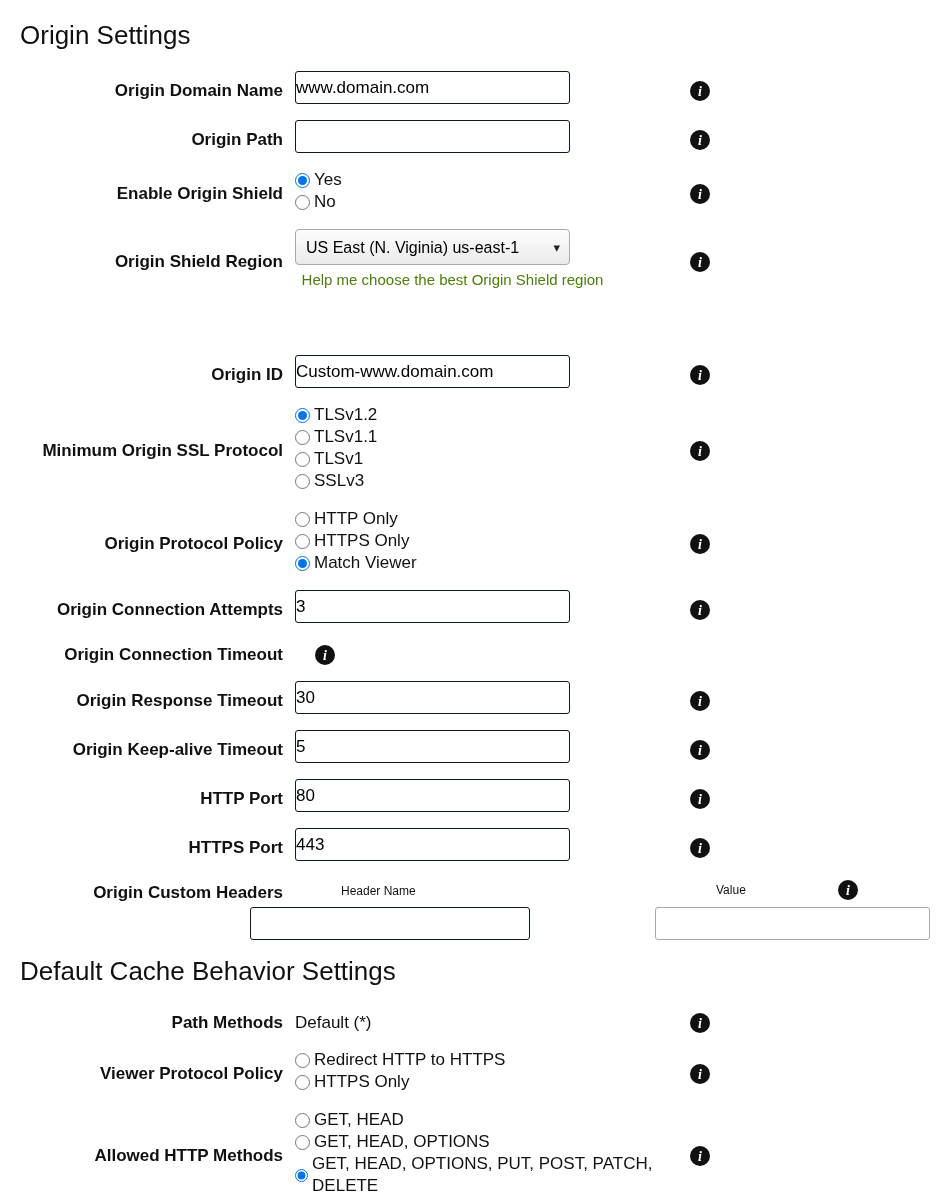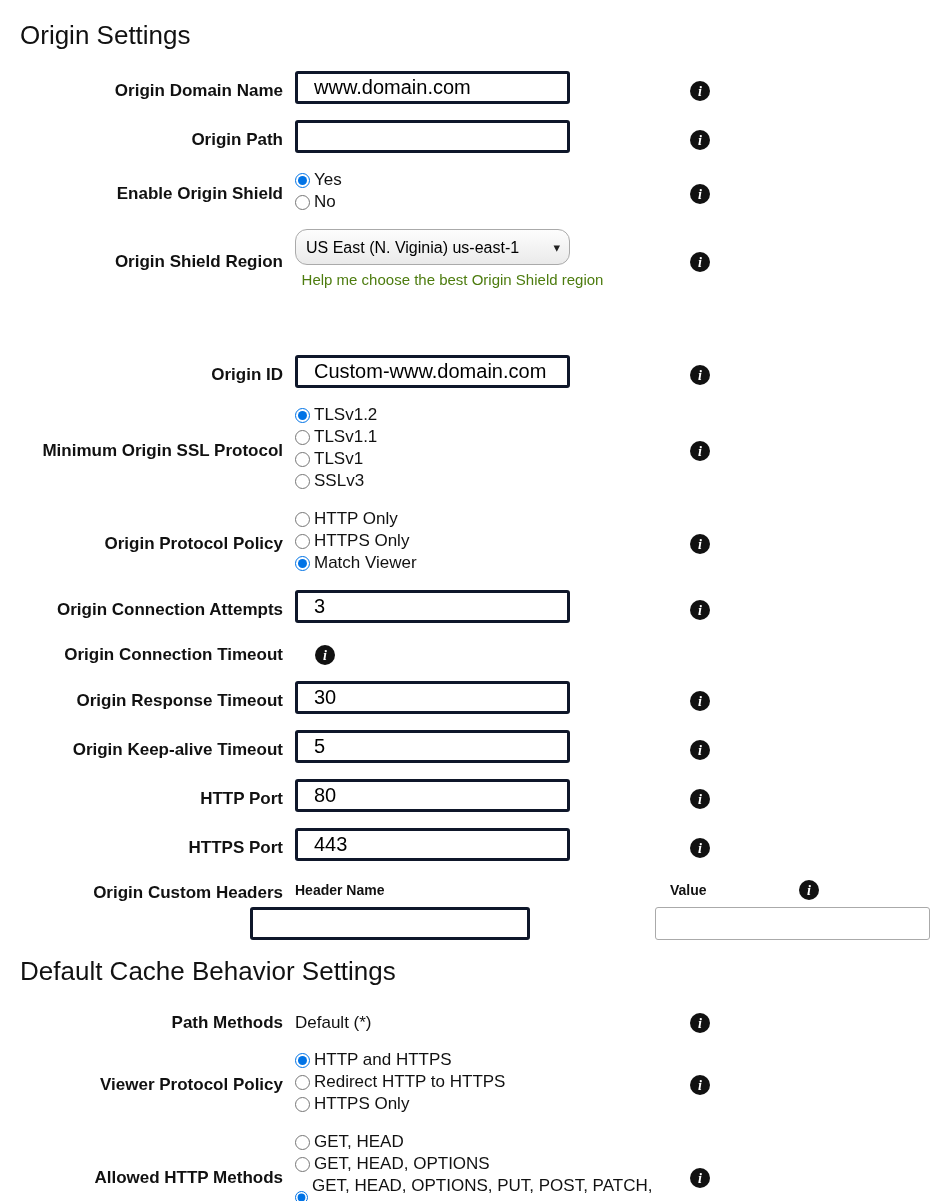--- a/index.html
+++ b/index.html
@@ -39,33 +39,33 @@
   }
   .info-col {
     width: 60px;
     display: flex;
     justify-content: center;
     padding-top: 6px;
   }
   .text-input {
     width: 275px;
     height: 33px;
-    padding: 4px 16px;
-    font-size: 20px;
-    border: 3px solid #0f172a;
+    padding: 4px 0;
+    font-size: 17px;
+    border: 1px solid #0f172a;
     border-radius: 3px;
     background: #fff;
   }
   .select {
     width: 275px;
     height: 36px;
     padding: 4px 30px 4px 10px;
     font-size: 16px;
     border: 1px solid #aaa;
-    border-radius: 12px;
+    border-radius: 4px;
     background: linear-gradient(#fdfdfd, #eaeaea);
     appearance: none;
     position: relative;
   }
   .select-wrap {
     position: relative;
     width: 275px;
     display: inline-block;
   }
   .select-wrap .chev {
@@ -109,22 +109,23 @@
     fill: #fff;
     font-style: italic;
     font-family: Georgia, 'Times New Roman', serif;
     font-weight: bold;
     font-size: 14px;
   }
   .headers-row {
     margin-bottom: 4px;
   }
   .header-name-label, .header-value-label {
-    font-weight: 700;
-    font-size: 14px;
+    font-weight: 400;
+    font-size: 12px;
+    margin-left: 46px;
   }
   .header-value-col {
     display: flex;
     align-items: center;
     gap: 4px;
   }
   .value-input {
     width: 275px;
     height: 33px;
     padding: 4px 8px;
@@ -394,24 +395,20 @@
           <circle cx="10" cy="10" r="10"></circle>
           <text x="10" y="15" text-anchor="middle">i</text>
         </svg>
     </div>
   </div>
 
   <div class="row">
     <div class="label-col">Viewer Protocol Policy</div>
     <div class="control-col">
       <label class="radio-item">
-          <input type="radio" name="vpp" checked="" style="">
-          <span>HTTP and HTTPS</span>
-        </label>
-      <label class="radio-item">
           <input type="radio" name="vpp" style="">
           <span>Redirect HTTP to HTTPS</span>
         </label>
       <label class="radio-item">
           <input type="radio" name="vpp" style="">
           <span>HTTPS Only</span>
         </label>
     </div>
     <div class="info-col">
       <svg class="info-icon" viewBox="0 0 20 20">

